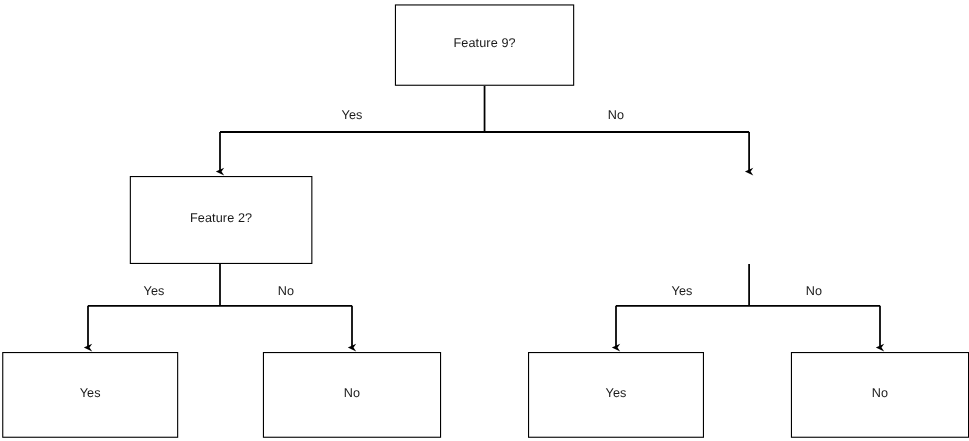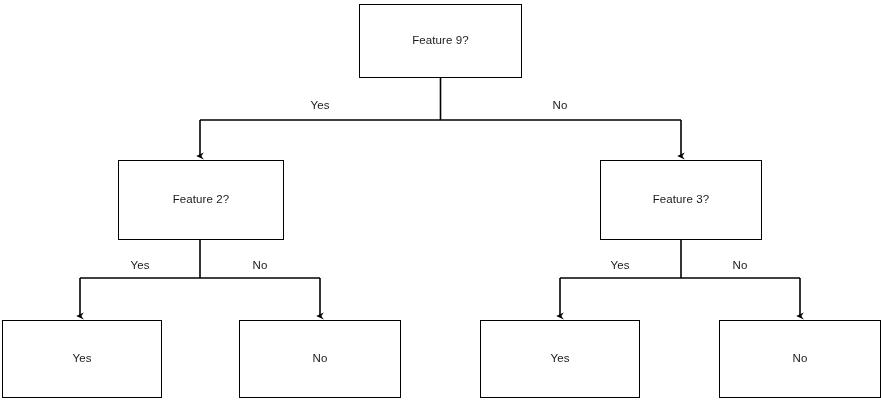--- a/index.html
+++ b/index.html
@@ -89,23 +89,20 @@
   </svg>
 
   <div class="node-box" style="left:359px; top:4px; width:163px; height:74px;">
     <span class="node-label">Feature 9?</span>
   </div>
 
   <div class="node-box" style="left:118px; top:160px; width:166px; height:80px;">
     <span class="node-label">Feature 2?</span>
   </div>
 
-  <div class="node-box" style="left:600px; top:160px; width:162px; height:80px;">
-    <span class="node-label">Feature 3?</span>
-  </div>
 
   <div class="node-box" style="left:2px; top:320px; width:160px; height:78px;">
     <span class="node-label">Yes</span>
   </div>
 
   <div class="node-box" style="left:239px; top:320px; width:162px; height:78px;">
     <span class="node-label">No</span>
   </div>
 
   <div class="node-box" style="left:480px; top:320px; width:160px; height:78px;">

